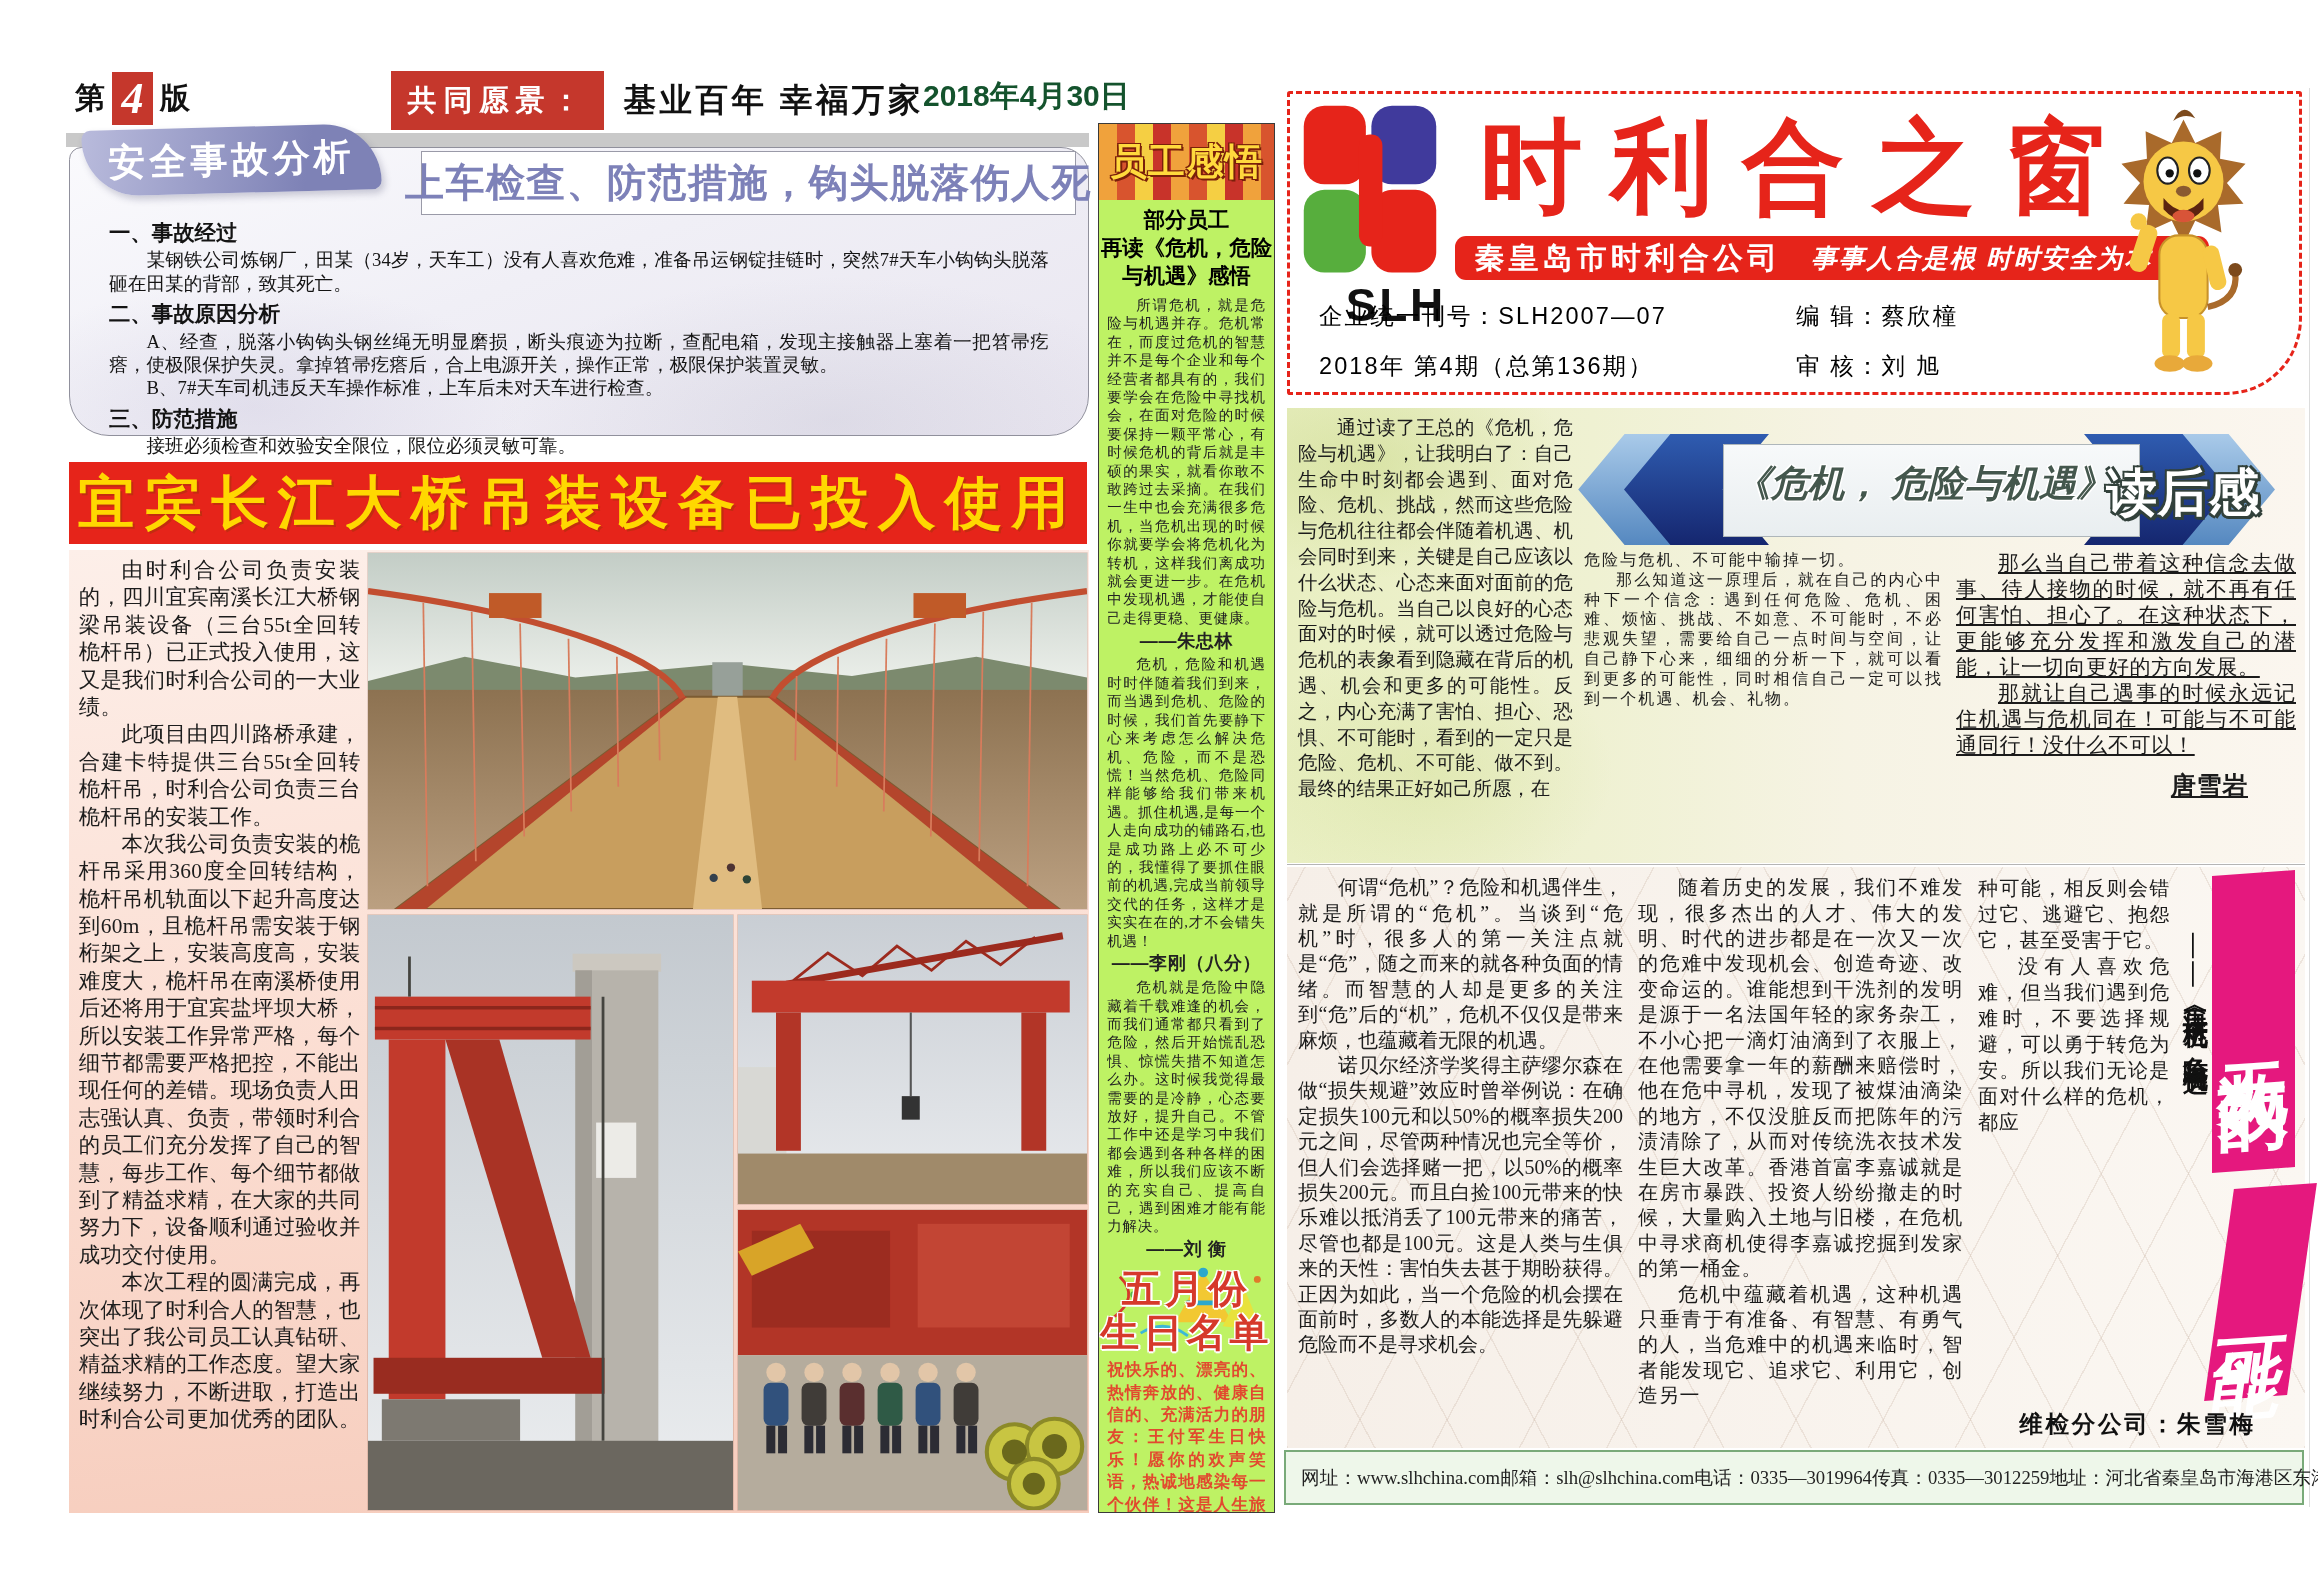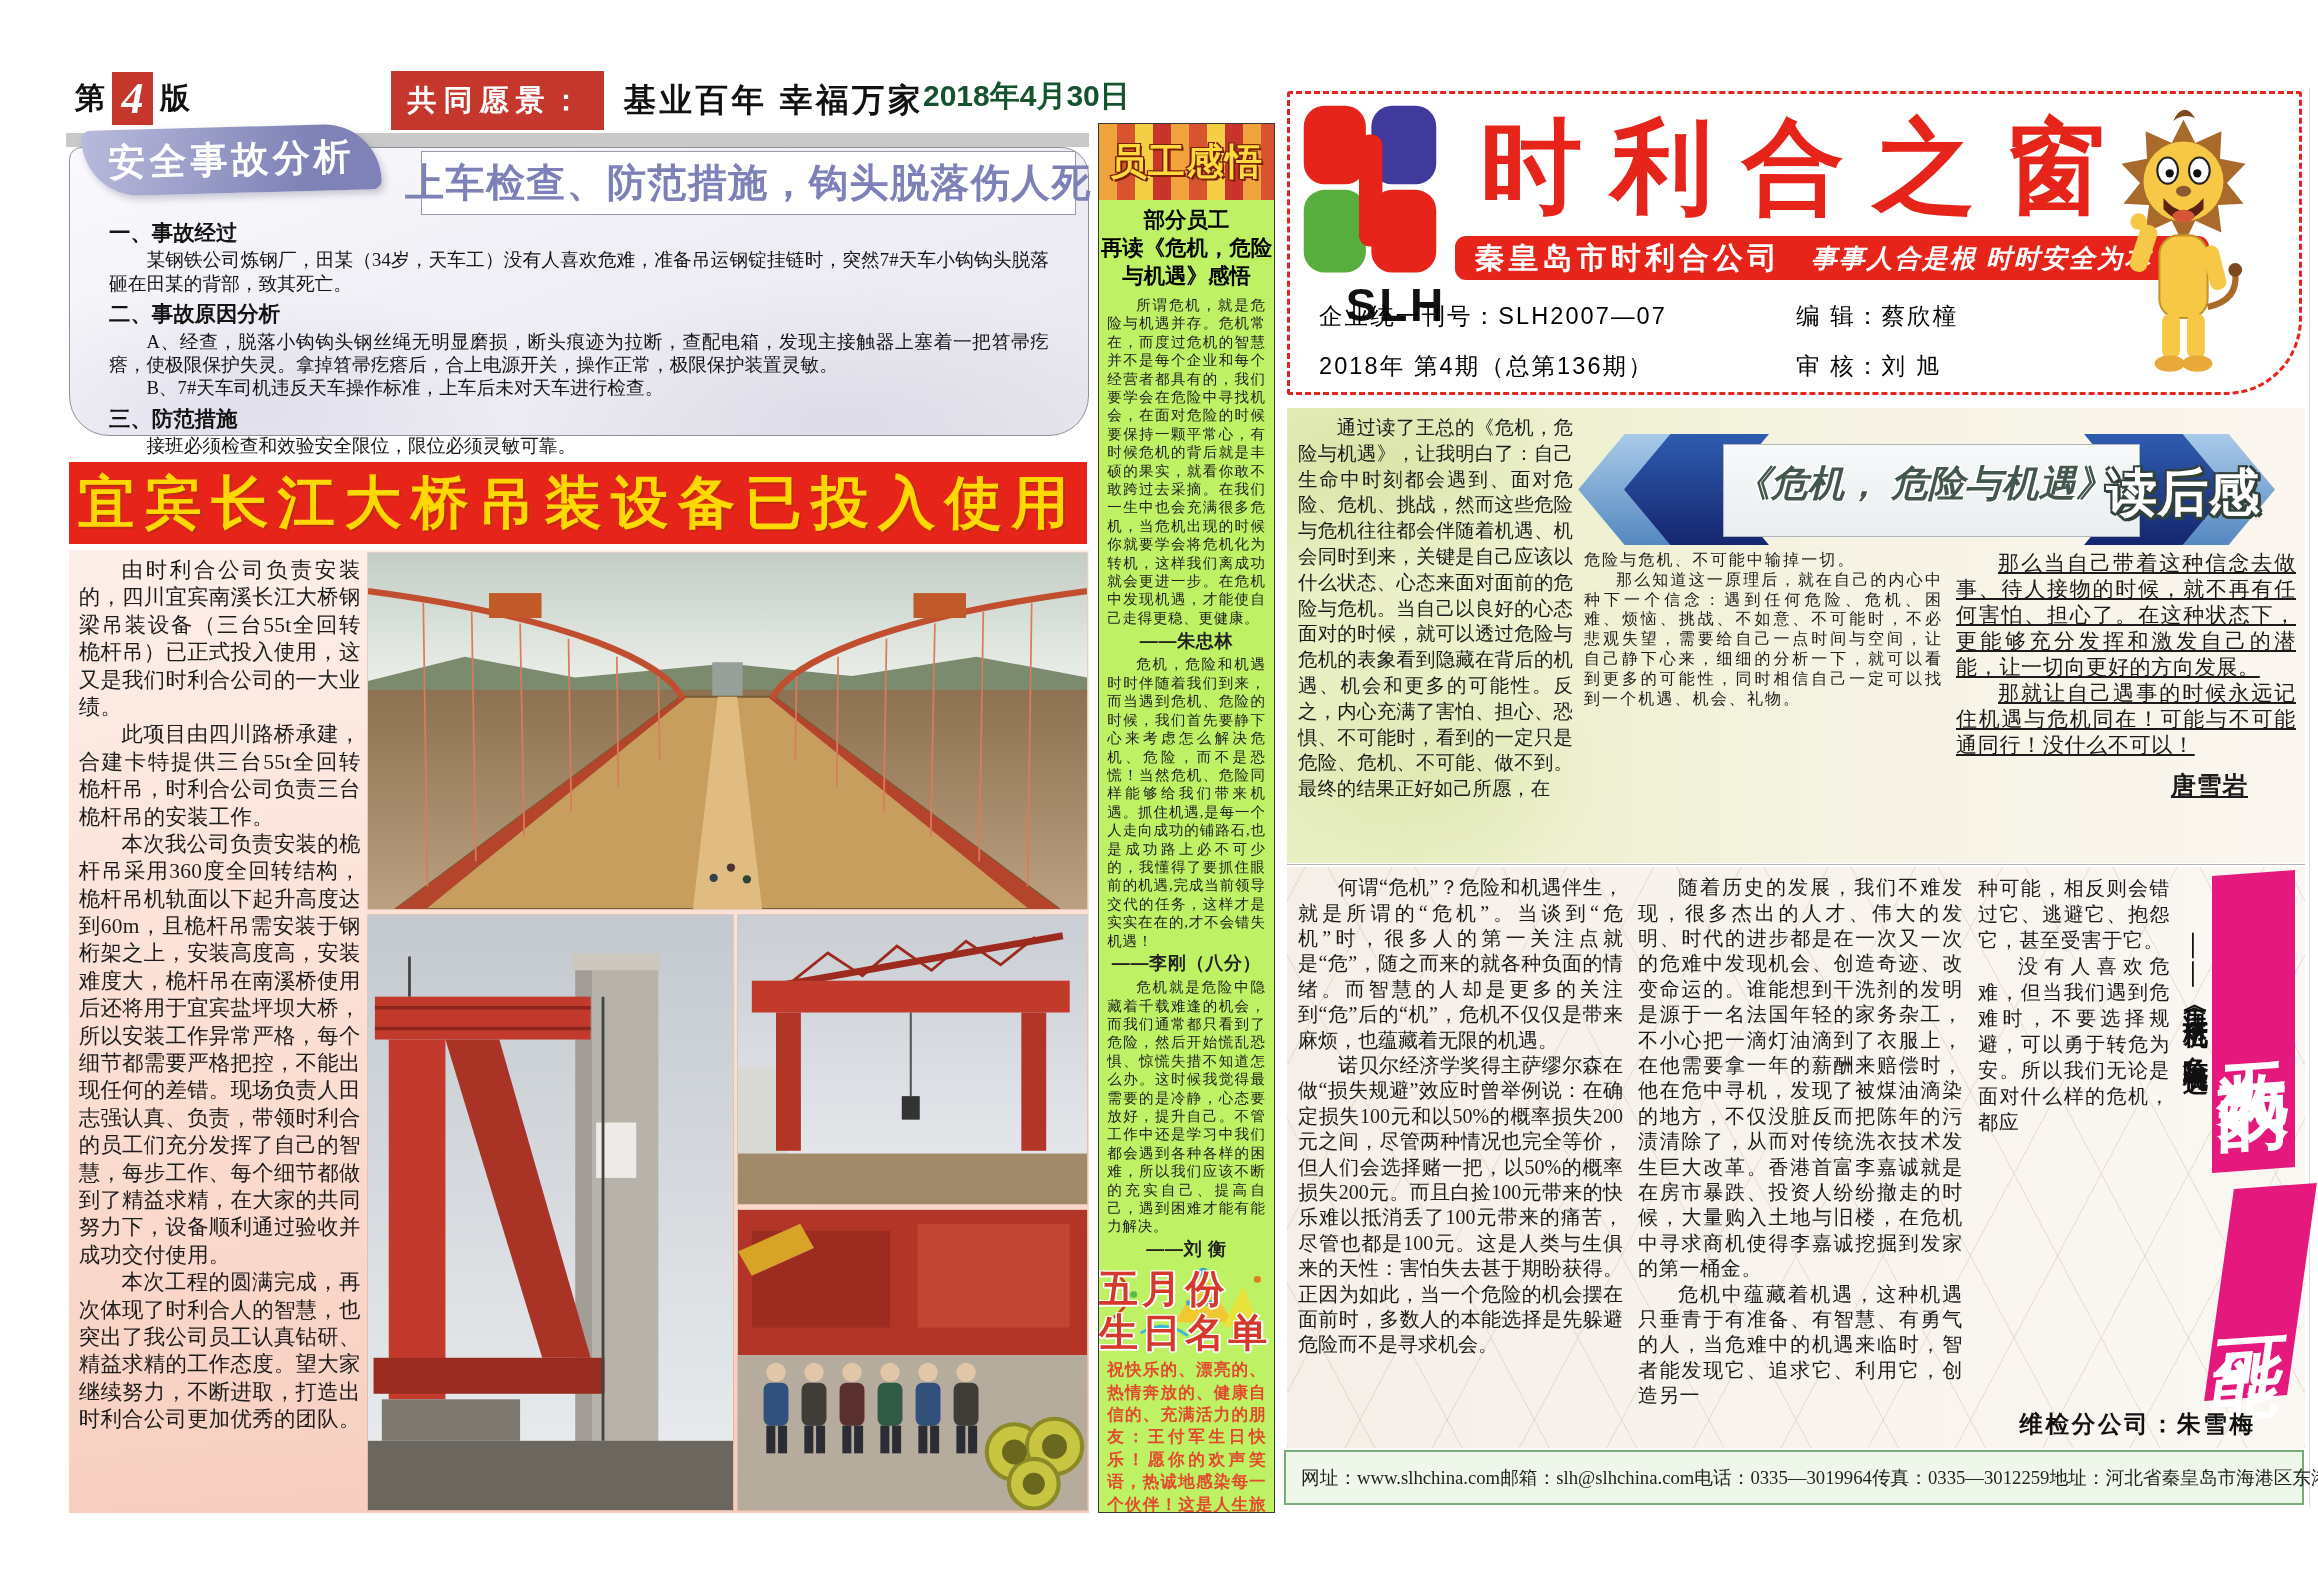--- a/index.html
+++ b/index.html
@@ -67,21 +67,21 @@
     background:repeating-linear-gradient(90deg,#f0a23c 0 18px,#d8542e 18px 36px,#f5cf43 36px 54px,#c8332a 54px 72px);}
   #staff-banner span{font:900 37px "Liberation Sans",sans-serif;color:#ffd93d;letter-spacing:1.4px;
     text-shadow:2.1px 2.1px 0 #7a200a,-1.4px -1.4px 0 #7a200a,1.4px -1.4px 0 #7a200a,-1.4px 1.4px 0 #7a200a;}
   #staff-sub{flex:none;text-align:center;font:700 21.4px "Liberation Sans",sans-serif;line-height:1.3;
     margin:7px 0 5.5px;color:#000;}
   #staff-quotes{flex:none;padding:0 8.3px;font-size:14.5px;line-height:1.27;letter-spacing:0.7px;
     text-align:justify;word-break:break-all;color:#222;}
   #staff-quotes p.q{text-indent:2em;}
   #staff-quotes p.sig{text-align:center;font:700 18px "Liberation Sans",sans-serif;margin:1.4px 0 2.8px;}
   #bday-deco{flex:none;position:relative;height:91px;margin-top:2.8px;}
-  #bday-title{position:absolute;left:0;top:0;width:100%;z-index:1;
+  #bday-title{position:absolute;left:0;top:0;width:100%;text-align:center;z-index:1;
     font:900 39px "Liberation Sans",sans-serif;color:#d6392b;line-height:1.12;letter-spacing:4.1px;
     text-shadow:1.4px 1.4px 0 #fff,-1.4px -1.4px 0 #fff,1.4px -1.4px 0 #fff,-1.4px 1.4px 0 #fff,0 2.1px 0 #fff,2.1px 0 0 #fff;}
   #bday-text{flex:none;padding:1.4px 8.3px 5.5px;font:700 16.6px "Liberation Sans",sans-serif;color:#e2492f;
     line-height:1.35;text-align:justify;word-break:break-all;}
 
   
   #mast{left:1287px;top:91px;width:1015px;height:304px;border:3.5px dashed #e6241a;
     border-radius:2.8px 2.8px 76px 2.8px;background:#fff;box-sizing:border-box;}
   #logo{position:absolute;left:11px;top:9.7px;width:138px;height:173px;}
   #logo-slh{position:absolute;left:4.1px;top:184px;width:152px;text-align:right;

